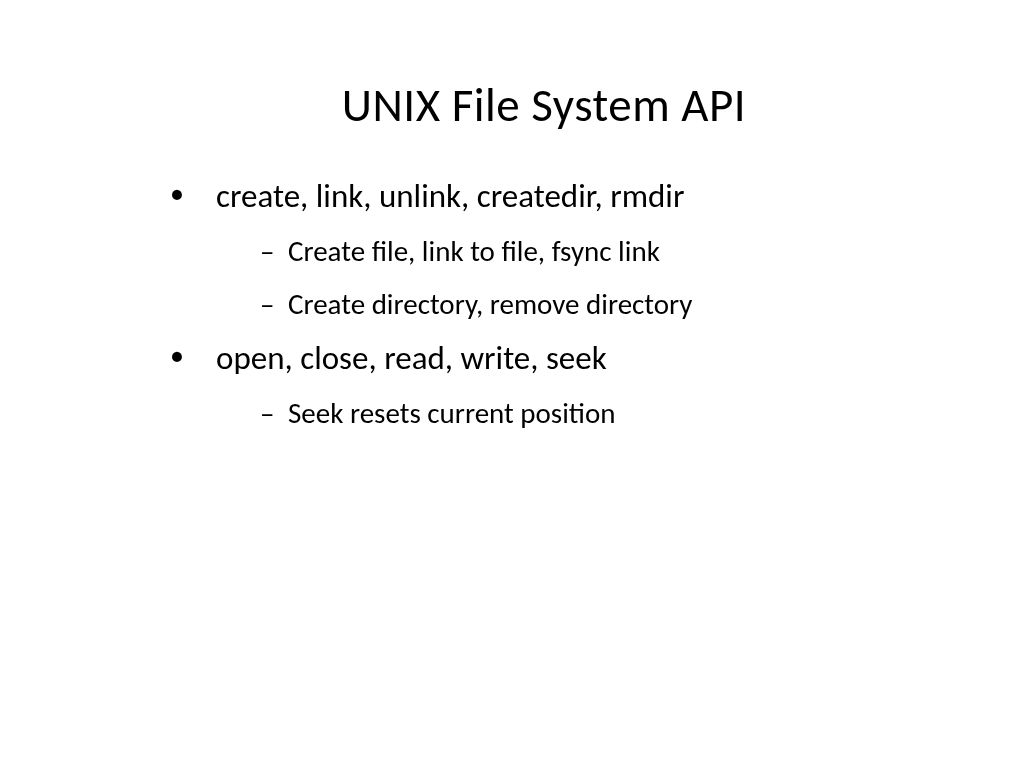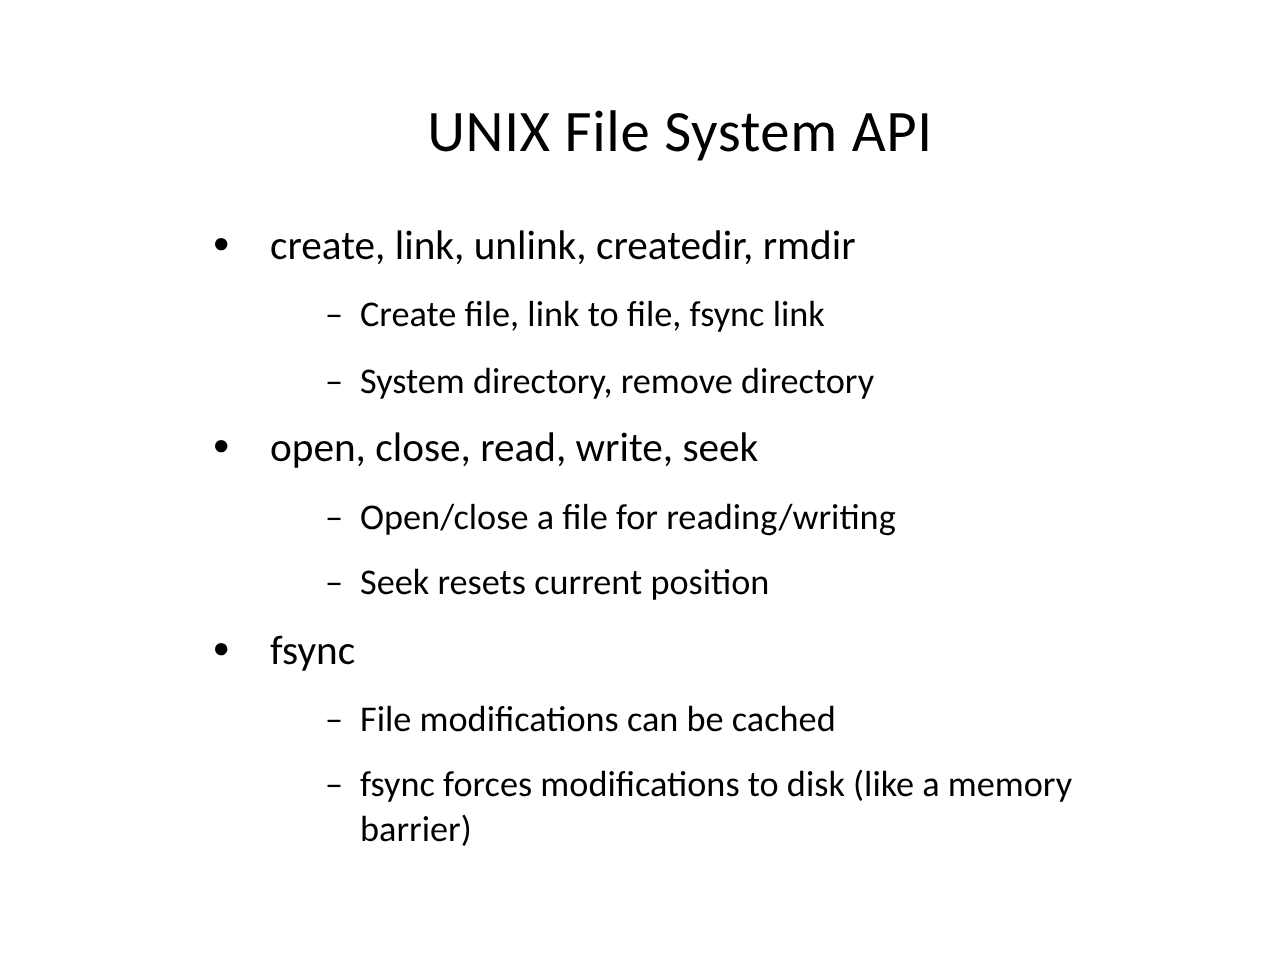--- a/index.html
+++ b/index.html
@@ -68,31 +68,23 @@
 <body>
 
 <h1 class="title">UNIX File System API</h1>
 
 <div class="content">
   <ul class="level1">
     <li>
       <span>create, link, unlink, createdir, rmdir</span>
       <ul class="level2">
         <li>Create file, link to file, fsync link</li>
-        <li>System directory, remove directory</li>
+        <li>Create directory, remove directory</li>
       </ul>
     </li>
     <li>
       <span>open, close, read, write, seek</span>
       <ul class="level2">
-        <li>Open/close a file for reading/writing</li>
         <li>Seek resets current position</li>
-      </ul>
-    </li>
-    <li>
-      <span>fsync</span>
-      <ul class="level2">
-        <li>File modifications can be cached</li>
-        <li>fsync forces modifications to disk (like a memory barrier)</li>
       </ul>
     </li>
   </ul>
 </div>
 
 </body></html>

